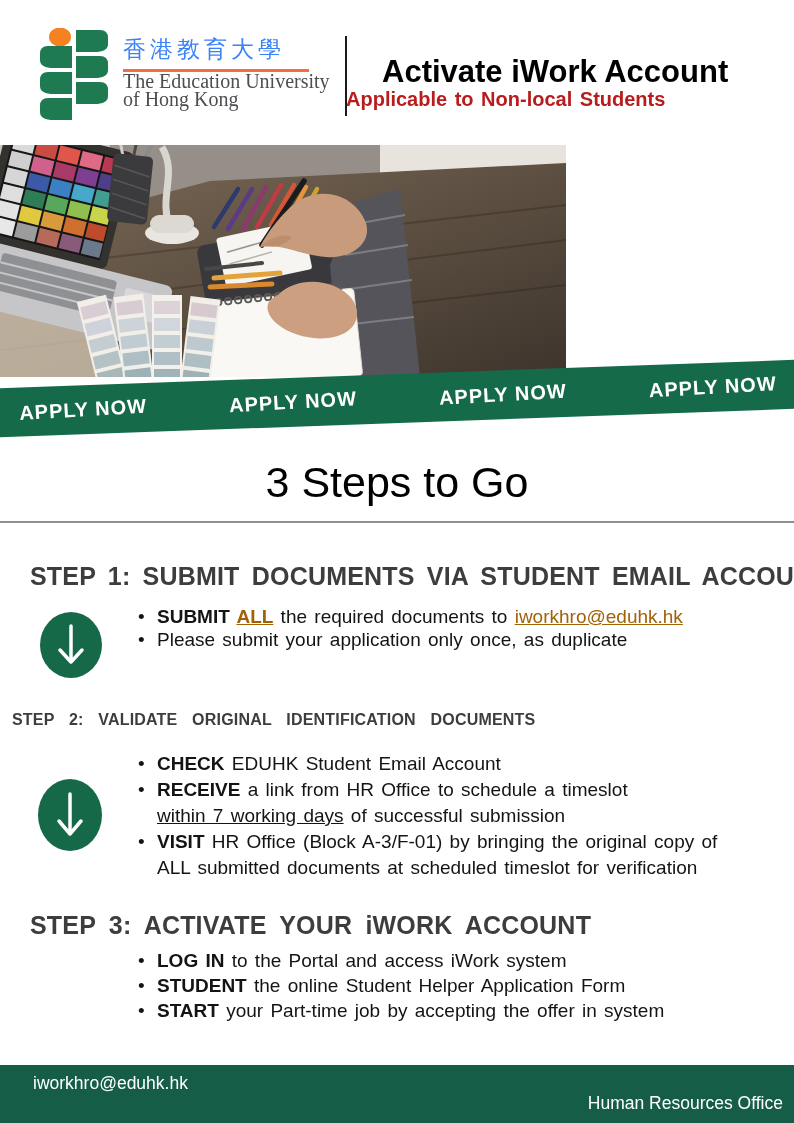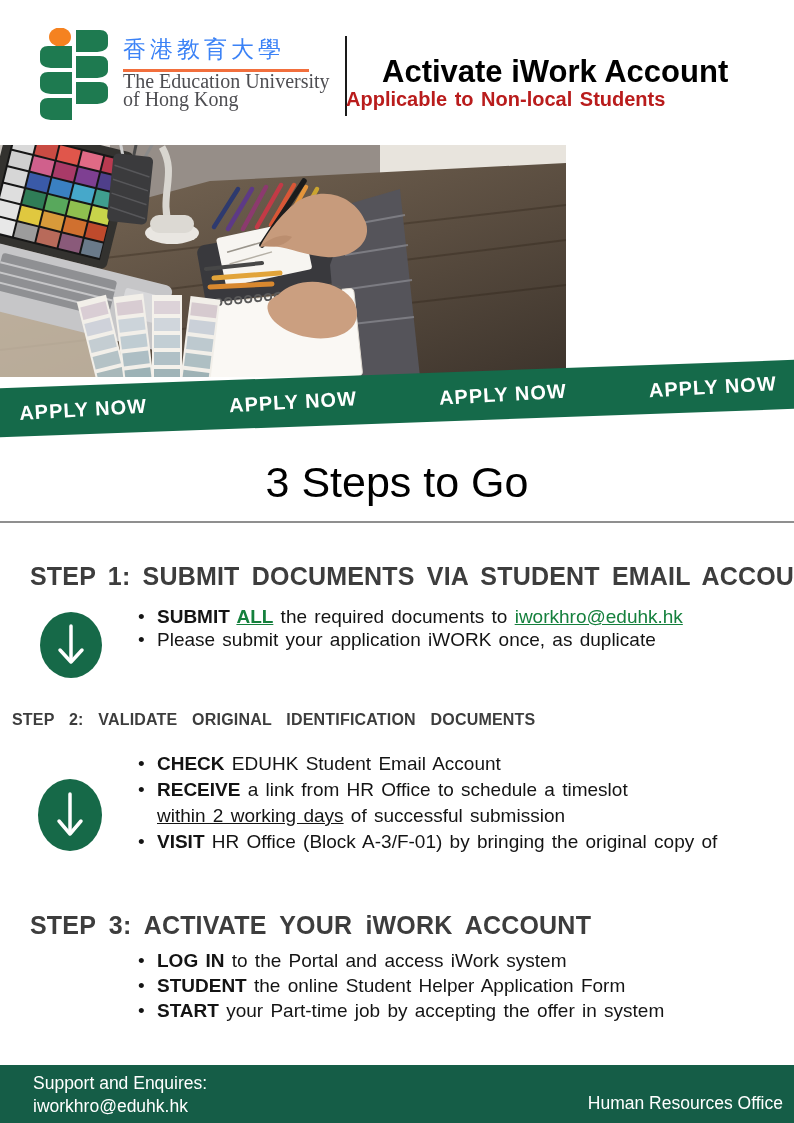--- a/index.html
+++ b/index.html
@@ -42,21 +42,21 @@
 
   .bullets{position:absolute;left:138px;margin:0;padding:0;list-style:none;font-size:19px;color:#141414;word-spacing:2px;}
   .bul1{top:605px;line-height:23px;}
   .bul2{top:751px;line-height:26px;}
   .bul3{top:948px;line-height:25px;}
   .bullets li{display:flex;white-space:nowrap;}
   .marker{flex:0 0 19px;}
   .txt{flex:1;}
   .blk{display:block;}
   .lead{font-weight:bold;}
-  .link{color:#15803d;text-decoration:underline;cursor:pointer;}
+  .link{color:#a16207;text-decoration:underline;cursor:pointer;}
   .link.bold{font-weight:bold;}
   .uline{text-decoration:underline;}
 
   
   .footer{position:absolute;left:0;top:1065px;width:794px;height:58px;background:#155d47;color:#fff;z-index:2;}
   .footer-left{position:absolute;left:33px;top:7px;font-size:17.5px;line-height:23px;}
   .footer-right{position:absolute;right:11px;bottom:9px;font-size:17.5px;white-space:nowrap;}
 </style>
 </head>
 <body>
@@ -293,21 +293,21 @@
   <ul class="bullets bul1">
     <li>
       <span class="marker">•</span>
       <span class="txt">
         <span class="lead">SUBMIT </span><a class="link bold">ALL</a><span> the required documents to </span><a class="link">iworkhro@eduhk.hk</a>
       </span>
     </li>
     <li>
       <span class="marker">•</span>
       <span class="txt">
-        <span class="blk">Please submit your application iWORK once, as duplicate</span>
+        <span class="blk">Please submit your application only once, as duplicate</span>
       </span>
     </li>
   </ul>
 
   <h3 class="step-heading h2pos">STEP 2: VALIDATE ORIGINAL IDENTIFICATION DOCUMENTS</h3>
   <div class="step-icon icon2">
     <svg viewBox="0 0 64 72" width="64" height="72">
       <ellipse cx="32" cy="36" rx="32" ry="36" fill="#166948"></ellipse>
       <line x1="32" y1="15" x2="32" y2="52" stroke="#fff" stroke-width="3.5" stroke-linecap="round"></line>
       <polyline points="21,42 32,55 43,42" fill="none" stroke="#fff" stroke-width="3.5" stroke-linecap="round" stroke-linejoin="round"></polyline>
@@ -317,27 +317,28 @@
     <li>
       <span class="marker">•</span>
       <span class="txt">
         <span class="lead">CHECK</span><span> EDUHK Student Email Account</span>
       </span>
     </li>
     <li>
       <span class="marker">•</span>
       <span class="txt">
         <span class="blk"><span class="lead">RECEIVE</span><span> a link from HR Office to schedule a timeslot</span></span>
-        <span class="blk"><span class="uline">within 2 working days</span><span> of successful submission</span></span>
+        <span class="blk"><span class="uline">within 7 working days</span><span> of successful submission</span></span>
       </span>
     </li>
     <li>
       <span class="marker">•</span>
       <span class="txt">
         <span class="blk"><span class="lead">VISIT</span><span> HR Office (Block A-3/F-01) by bringing the original copy of</span></span>
+        <span class="blk">ALL submitted documents at scheduled timeslot for verification</span>
       </span>
     </li>
   </ul>
 
   <h3 class="step-heading h3pos">STEP 3: ACTIVATE YOUR iWORK ACCOUNT</h3>
   <ul class="bullets bul3">
     <li>
       <span class="marker">•</span>
       <span class="txt">
         <span class="lead">LOG IN</span><span> to the Portal and access iWork system</span>
@@ -352,19 +353,18 @@
     <li>
       <span class="marker">•</span>
       <span class="txt">
         <span class="lead">START</span><span> your Part-time job by accepting the offer in system</span>
       </span>
     </li>
   </ul>
 
   <footer class="footer">
     <div class="footer-left">
-      <div>Support and Enquires:</div>
       <div>iworkhro@eduhk.hk</div>
     </div>
     <div class="footer-right">Human Resources Office</div>
   </footer>
 
 </div>
 
 </body></html>

